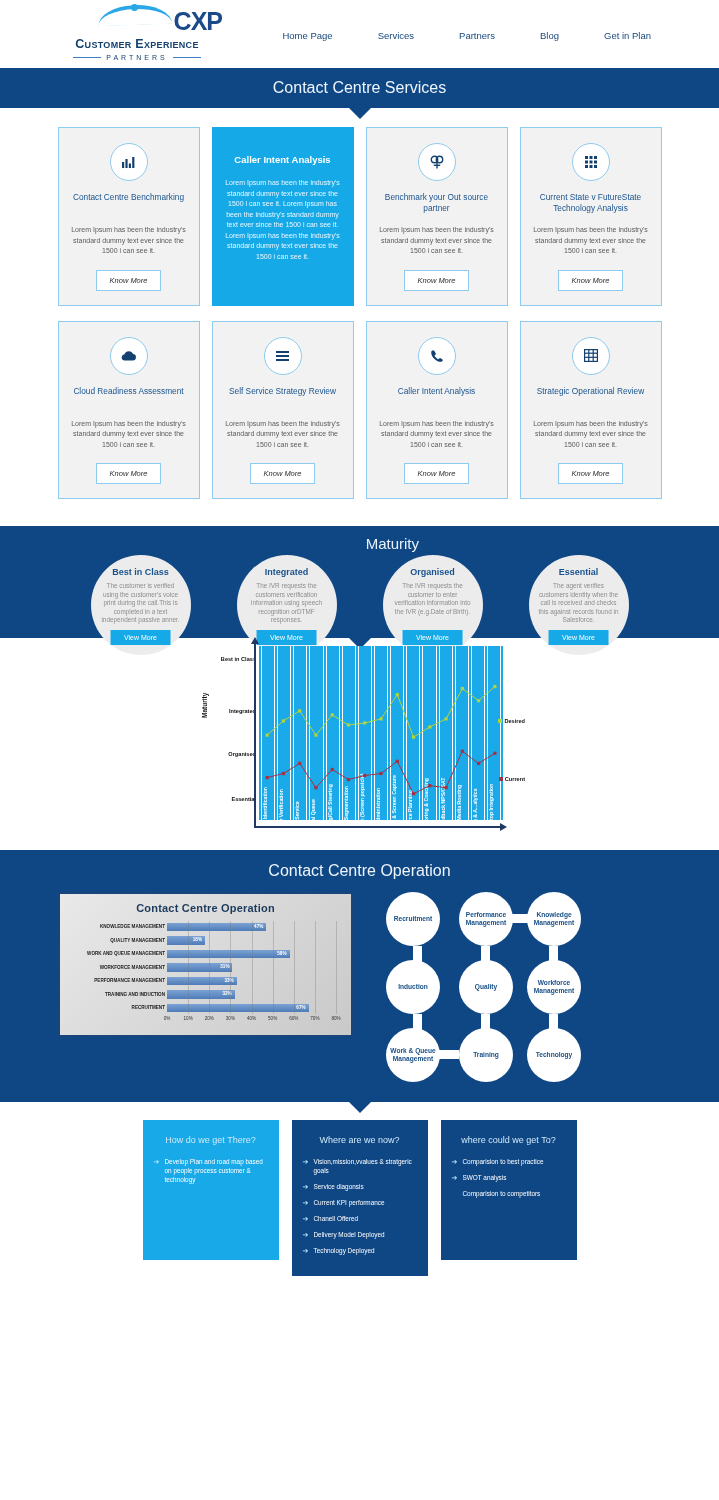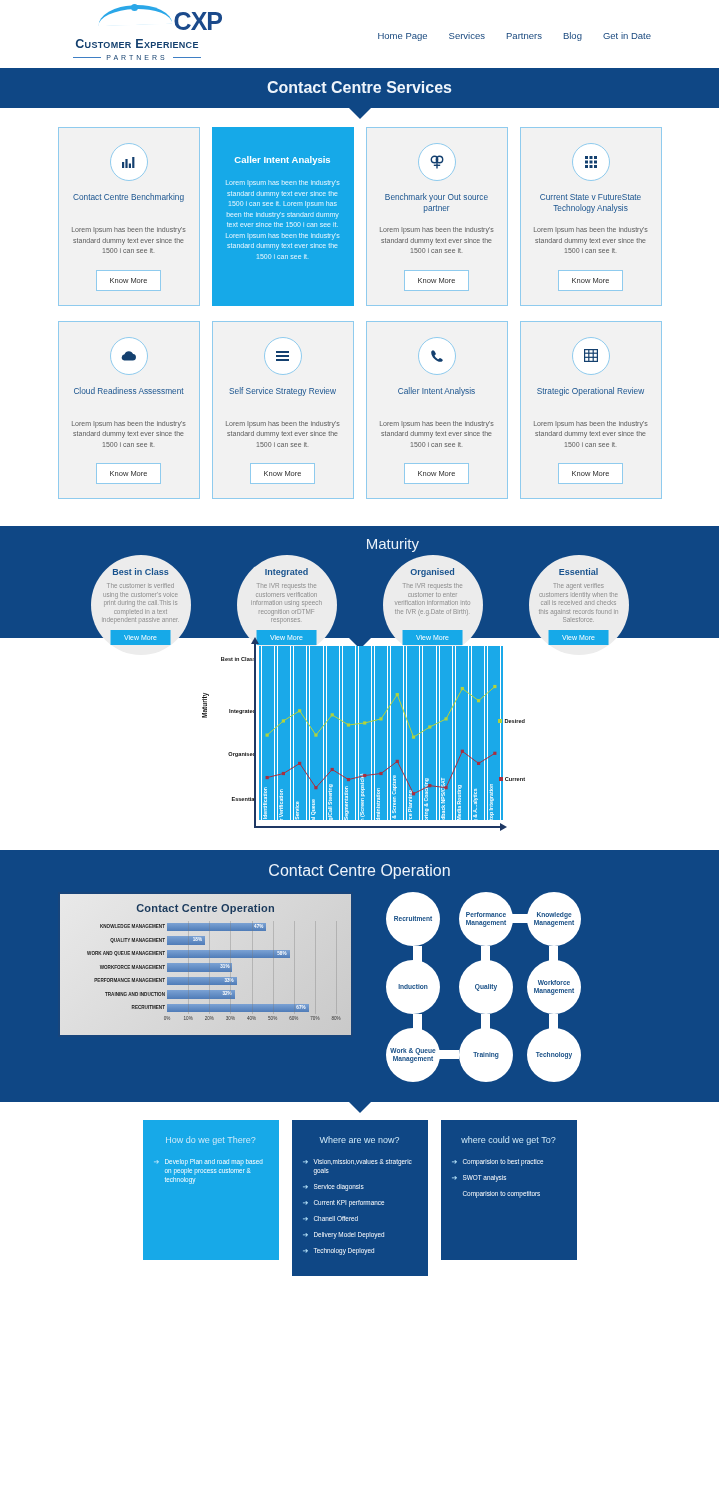--- a/index.html
+++ b/index.html
@@ -17,55 +17,55 @@
   .header { height:68px; background:#fff; position:relative; }
   .logo { position:absolute; left:52px; top:6px; width:170px; height:58px; }
   .logo-mark { text-align:right; font-weight:bold; font-size:25px; letter-spacing:-1px; line-height:30px; color:#1b4a8b; position:relative; height:30px;}
   .logo-arc { position:absolute; left:46px; top:-1px; width:74px; height:20px; border-top:4px solid #2aa7e8; border-radius:50%/100% 100% 0 0; transform:rotate(-2deg); }
   .logo-dot { position:absolute; left:79px; top:-2px; width:7px; height:7px; border-radius:50%; background:#2aa7e8; }
   .logo-name { text-align:center; font-size:12.5px; font-weight:bold; color:#14406f; letter-spacing:.3px; margin-top:1px; font-variant:small-caps;}
   .logo-sub { text-align:center; font-size:7px; letter-spacing:3px; color:#14406f; margin-top:1px; }
   .logo-sub-wrap { display:flex; align-items:center; justify-content:center; gap:5px; margin-top:2px;}
   .logo-rule { height:1px; background:#3f7fc4; width:28px; }
   nav.topnav { position:absolute; right:68px; top:30px; display:flex; gap:21px; font-size:9.5px; }
-  nav.topnav a { color:#17477d; text-decoration:none; white-space:nowrap; }
+  nav.topnav a { color:#17477d; text-decoration:none; white-space:nowrap;margin-left:24px; }
 
   
   .hero { height:236px; position:relative; overflow:hidden;
     background:
       radial-gradient(circle at 62% 44%, rgba(255,231,214,.95) 0 14%, rgba(0,0,0,0) 40%),
       radial-gradient(circle at 88% 55%, rgba(150,160,172,.8) 0 16%, rgba(0,0,0,0) 42%),
       radial-gradient(circle at 33% 40%, rgba(231,206,194,.85) 0 13%, rgba(0,0,0,0) 38%),
       radial-gradient(circle at 13% 45%, rgba(214,206,203,.75) 0 13%, rgba(0,0,0,0) 40%),
       linear-gradient(180deg,#cfd9e2 0%, #bcc8d6 30%, #c9ccd2 60%, #aab6c4 100%);
   }
   .hero-blurcircle { position:absolute; border-radius:50%; filter:blur(10px); }
   .hero-band { position:absolute; left:0; right:0; top:80px; height:76px; background:rgba(255,255,255,.22); }
   .hero-title { position:absolute; left:0; right:0; top:86px; text-align:center;
     font-size:21px; line-height:30px; color:#2b4f7e; font-weight:400; text-shadow:0 1px 2px rgba(255,255,255,.5); }
   .hero-arrow { position:absolute; top:108px; font-size:26px; color:#23558f; cursor:pointer; user-select:none; font-weight:300;}
   .hero-arrow.left { left:60px; }
   .hero-arrow.right { right:60px; }
 
   
   .band { background:#0f4785; height:40px; display:flex; align-items:center; justify-content:center;
-          color:#eef4fb; font-size:16px; font-weight:700; position:relative; }
+          color:#eef4fb; font-size:16px; font-weight:400; position:relative; }
   .band .notch { position:absolute; bottom:-11px; left:50%; margin-left:-11px; width:0; height:0;
                  border-left:11px solid transparent; border-right:11px solid transparent; border-top:11px solid #0f4785;}
 
   
   .services { padding:19px 0 12px; }
   .card-row { display:flex; justify-content:center; gap:12px; margin-bottom:15px; }
   .card { width:142px; background:#f2f2f2; border:1px solid #8fcbee; padding:13px 11px 14px; text-align:center; position:relative; }
   .card .circ { width:38px; height:38px; border-radius:50%; border:1px solid #8fcbee; background:#fff;
                 margin:2px auto 11px; display:flex; align-items:center; justify-content:center; color:#14406f; }
   .card h3 { font-size:8.3px; font-weight:400; color:#19538e; line-height:11px; margin-bottom:11px; min-height:22px;}
   .card p { font-size:7px; color:#5b5b5b; line-height:10.5px; margin-bottom:12px; }
   .know { display:inline-block; border:1px solid #8fcbee; background:#fff; color:#2d2d2d;
-          font-size:7.5px; padding:5px 13px; cursor:pointer; }
+          font-size:7.5px; padding:5px 13px; cursor:pointer;font-style:italic; }
   .card.featured { background:#16a9e8; border-color:#16a9e8; color:#fff; padding-top:26px;}
   .card.featured h3 { color:#fff; font-size:9.5px; font-weight:bold; margin-bottom:13px; min-height:0;}
   .card.featured p { color:#eaf7ff; font-size:7px; line-height:10.5px; }
 
   
   .maturity { background:#0f4785; height:112px; position:relative; }
   .maturity .label { position:absolute; right:300px; top:9px; font-size:15px; color:#e9f1f9; }
   .maturity .notch { position:absolute; bottom:-11px; left:50%; margin-left:-11px; width:0; height:0;
                  border-left:11px solid transparent; border-right:11px solid transparent; border-top:11px solid #0f4785;}
   .mrow { position:absolute; top:29px; left:0; right:0; display:flex; justify-content:center; gap:46px; }
@@ -148,21 +148,21 @@
         <span class="logo-rule"></span>
         <span class="logo-sub">PARTNERS</span>
         <span class="logo-rule"></span>
       </div>
     </div>
     <nav class="topnav">
       <a href="#">Home Page</a>
       <a href="#">Services</a>
       <a href="#">Partners</a>
       <a href="#">Blog</a>
-      <a href="#">Get in Date</a>
+      <a href="#">Get in Plan</a>
     </nav>
   </div>
 
 
   <div class="band">
     <span>Contact Centre Services</span>
     <span class="notch"></span>
   </div>
 
   <div class="services">

